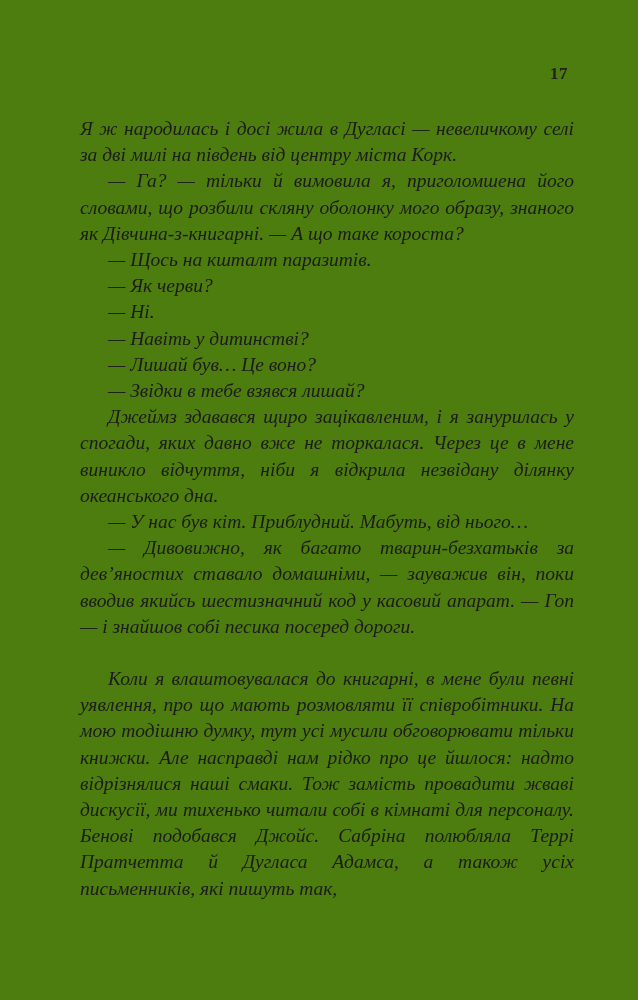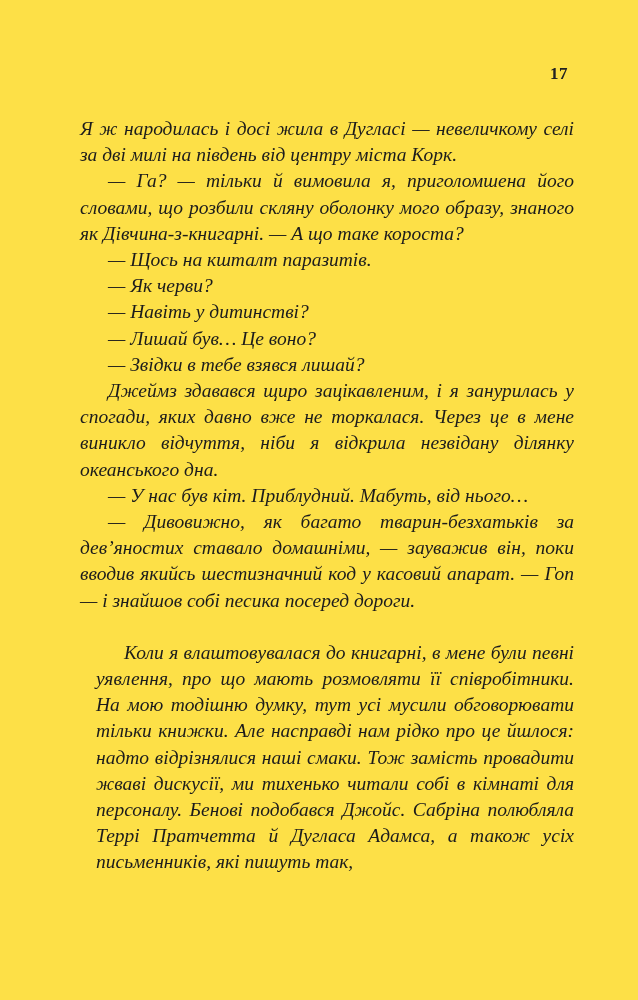--- a/index.html
+++ b/index.html
@@ -4,21 +4,21 @@
 <style>
   html, body {
     margin: 0;
     padding: 0;
     background: #ffffff;
   }
   .page {
     position: relative;
     width: 638px;
     height: 1000px;
-    background: #fde047;
+    background: #4d7c0f;
     font-family: "Liberation Serif", "DejaVu Serif", serif;
     color: #1c1c1c;
     overflow: hidden;
     box-sizing: border-box;
   }
   .page-number {
     position: absolute;
     top: 64px;
     right: 70px;
     font-size: 17px;
@@ -39,35 +39,35 @@
   .text-block p {
     margin: 0;
     padding: 0;
     text-indent: 28px;
   }
   .text-block p.no-indent {
     text-indent: 0;
   }
   .text-block p.section-start {
     margin-top: 26px;
-    margin-left: 16px;
   }
 </style>
 </head>
 <body>
 
 <div class="page">
 
   <div class="page-number">17</div>
 
   <div class="text-block">
     <p class="no-indent">Я ж народилась і досі жила в Дугласі — невеличкому селі за дві милі на південь від центру міста Корк.</p>
     <p>— Га? — тільки й вимовила я, приголомшена його словами, що розбили скляну оболонку мого образу, знаного як Дівчина-з-книгарні. — А що таке короста?</p>
     <p>— Щось на кшталт паразитів.</p>
     <p>— Як черви?</p>
+    <p>— Ні.</p>
     <p>— Навіть у дитинстві?</p>
     <p>— Лишай був… Це воно?</p>
     <p>— Звідки в тебе взявся лишай?</p>
     <p>Джеймз здавався щиро зацікавленим, і я занурилась у спогади, яких давно вже не торкалася. Через це в мене виникло відчуття, ніби я відкрила незвідану ділянку океанського дна.</p>
     <p>— У нас був кіт. Приблудний. Мабуть, від нього…</p>
     <p>— Дивовижно, як багато тварин-безхатьків за дев’яностих ставало домашніми, — зауважив він, поки вводив якийсь шестизначний код у касовий апарат. — Гоп — і знайшов собі песика посеред дороги.</p>
     <p class="section-start">Коли я влаштовувалася до книгарні, в мене були певні уявлення, про що мають розмовляти її співробітники. На мою тодішню думку, тут усі мусили обговорювати тільки книжки. Але насправді нам рідко про це йшлося: надто відрізнялися наші смаки. Тож замість провадити жваві дискусії, ми тихенько читали собі в кімнаті для персоналу. Бенові подобався Джойс. Сабріна полюбляла Террі Пратчетта й Дугласа Адамса, а також усіх письменників, які пишуть так,</p>
   </div>
 
 </div>

